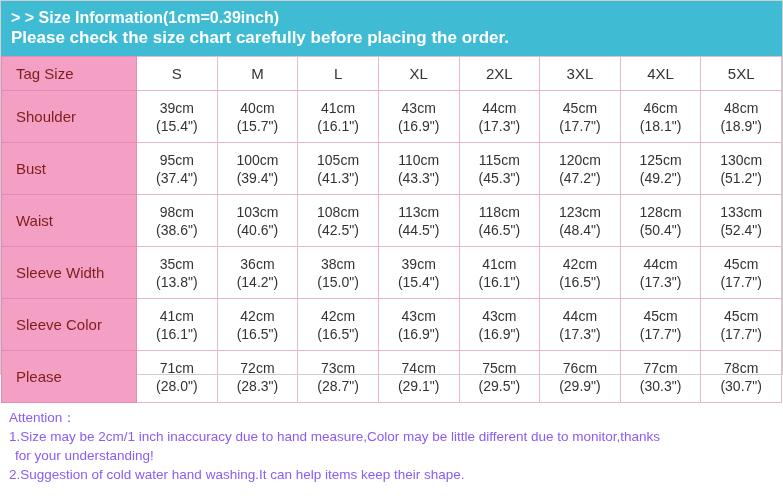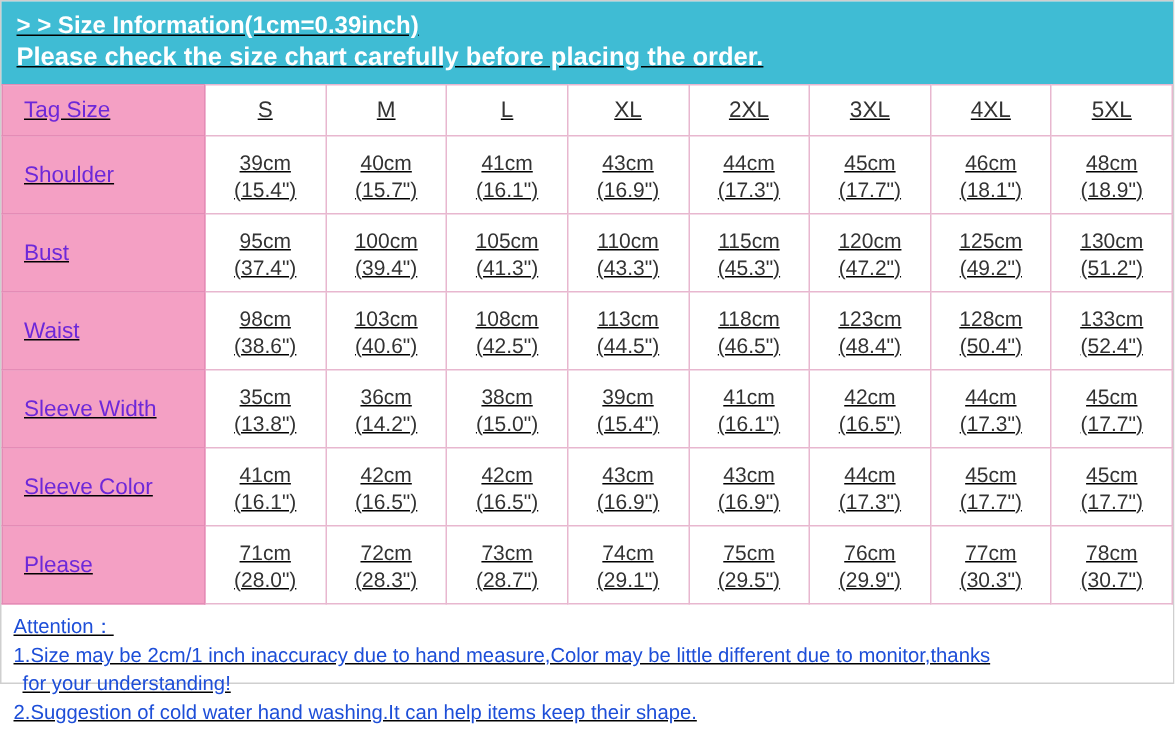--- a/index.html
+++ b/index.html
@@ -8,28 +8,27 @@
   }
   body {
     width: 783px;
     height: 503px;
     background: #ffffff;
     font-family: "Liberation Sans", sans-serif;
     overflow: hidden;
   }
   .page {
     width: 783px;
-    height: 456px;
+    height: 375px;
     position: relative;
     box-sizing: border-box;
     border: 1px solid #cfcfcf;
     background: #fff;
     display: flex;
     flex-direction: column;
-    text-decoration: underline;
   }
   
   .header {
     background: #3fbcd4;
     color: #ffffff;
     padding: 6px 10px 8px 10px;
     flex: 0 0 auto;
   }
   .header-line1 {
     font-size: 16px;
@@ -53,21 +52,21 @@
   .chart td, .chart th {
     border: 1px solid #e8b7cf;
     text-align: center;
     vertical-align: middle;
     font-size: 14px;
     color: #333333;
     padding: 0;
   }
   .chart .rowhead {
     background: #f4a0c4;
-    color: #6d28d9;
+    color: #7f1d1d;
     font-size: 15px;
     font-weight: normal;
     text-align: left;
     padding-left: 14px;
     width: 120px;
     border-color: #e48cb6;
   }
   .chart thead .rowhead {
     background: #f4a0c4;
   }
@@ -86,21 +85,21 @@
     line-height: 18px;
   }
   .cellin {
     display: block;
     line-height: 18px;
   }
   
   .attention {
     flex: 0 0 auto;
     padding: 5px 8px 6px 8px;
-    color: #1d4ed8;
+    color: #8b5cf6;
     font-size: 13.5px;
     line-height: 19px;
   }
   .attention div {
     white-space: nowrap;
   }
   .attention .indent {
     padding-left: 6px;
   }
 </style>

